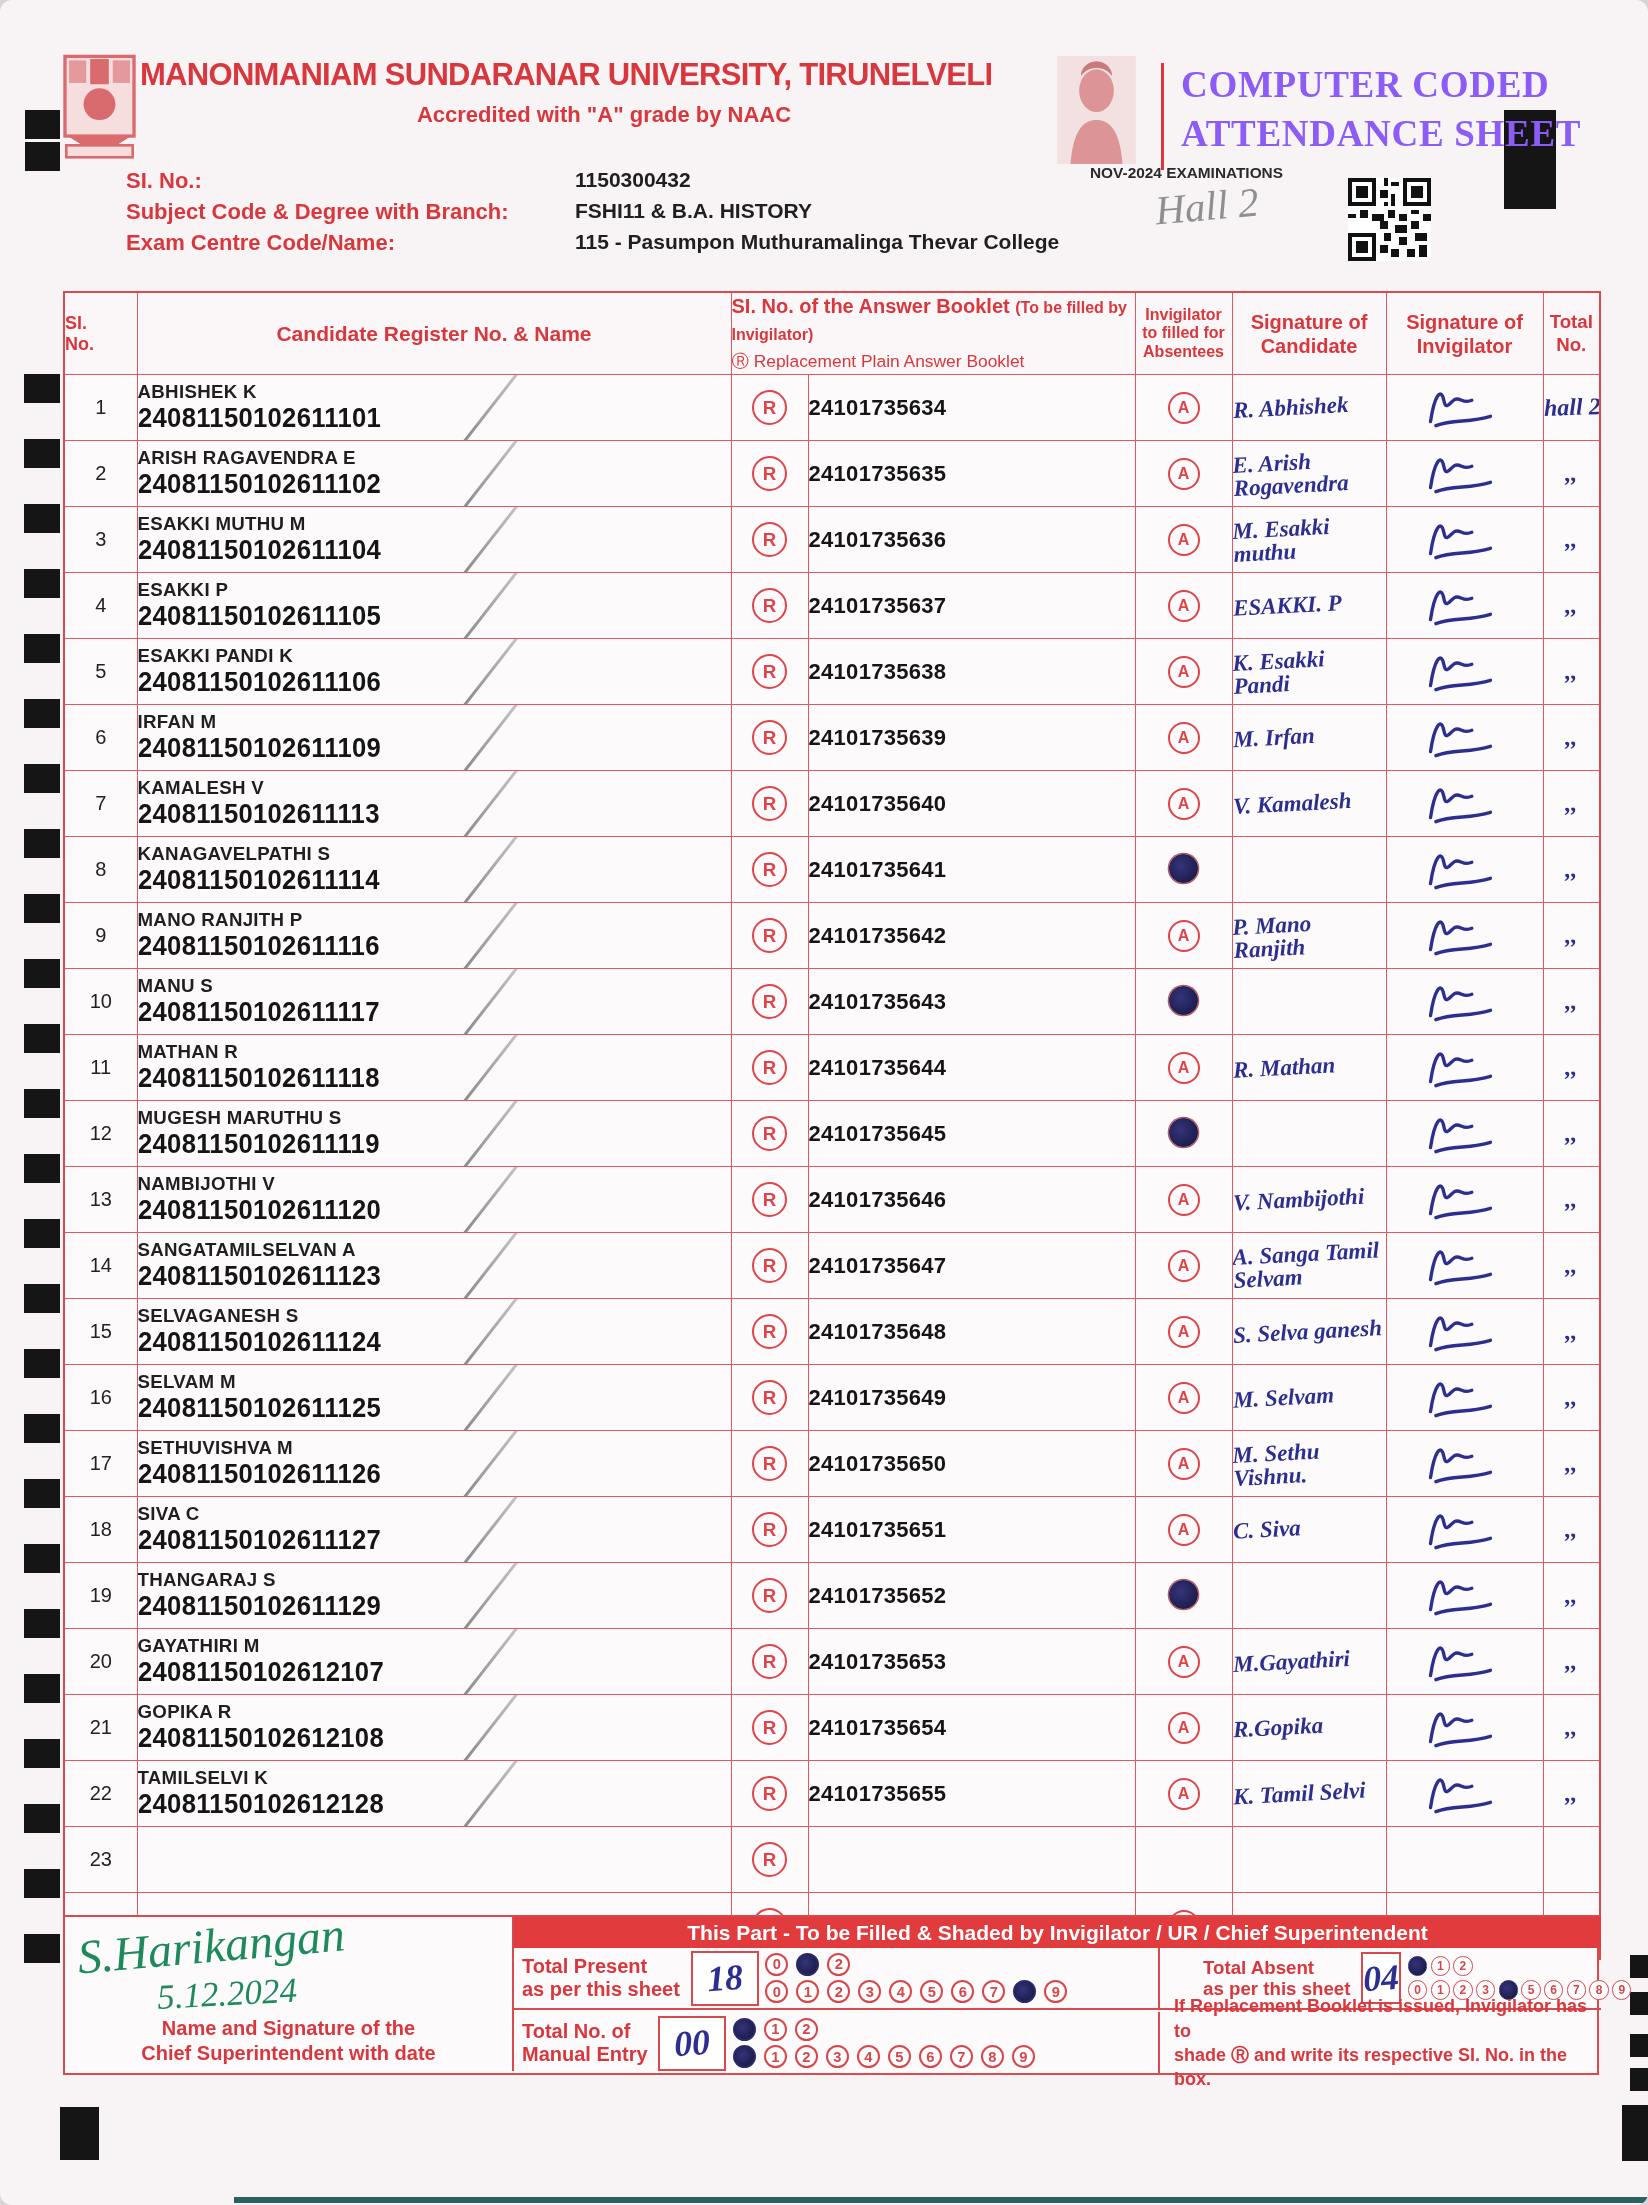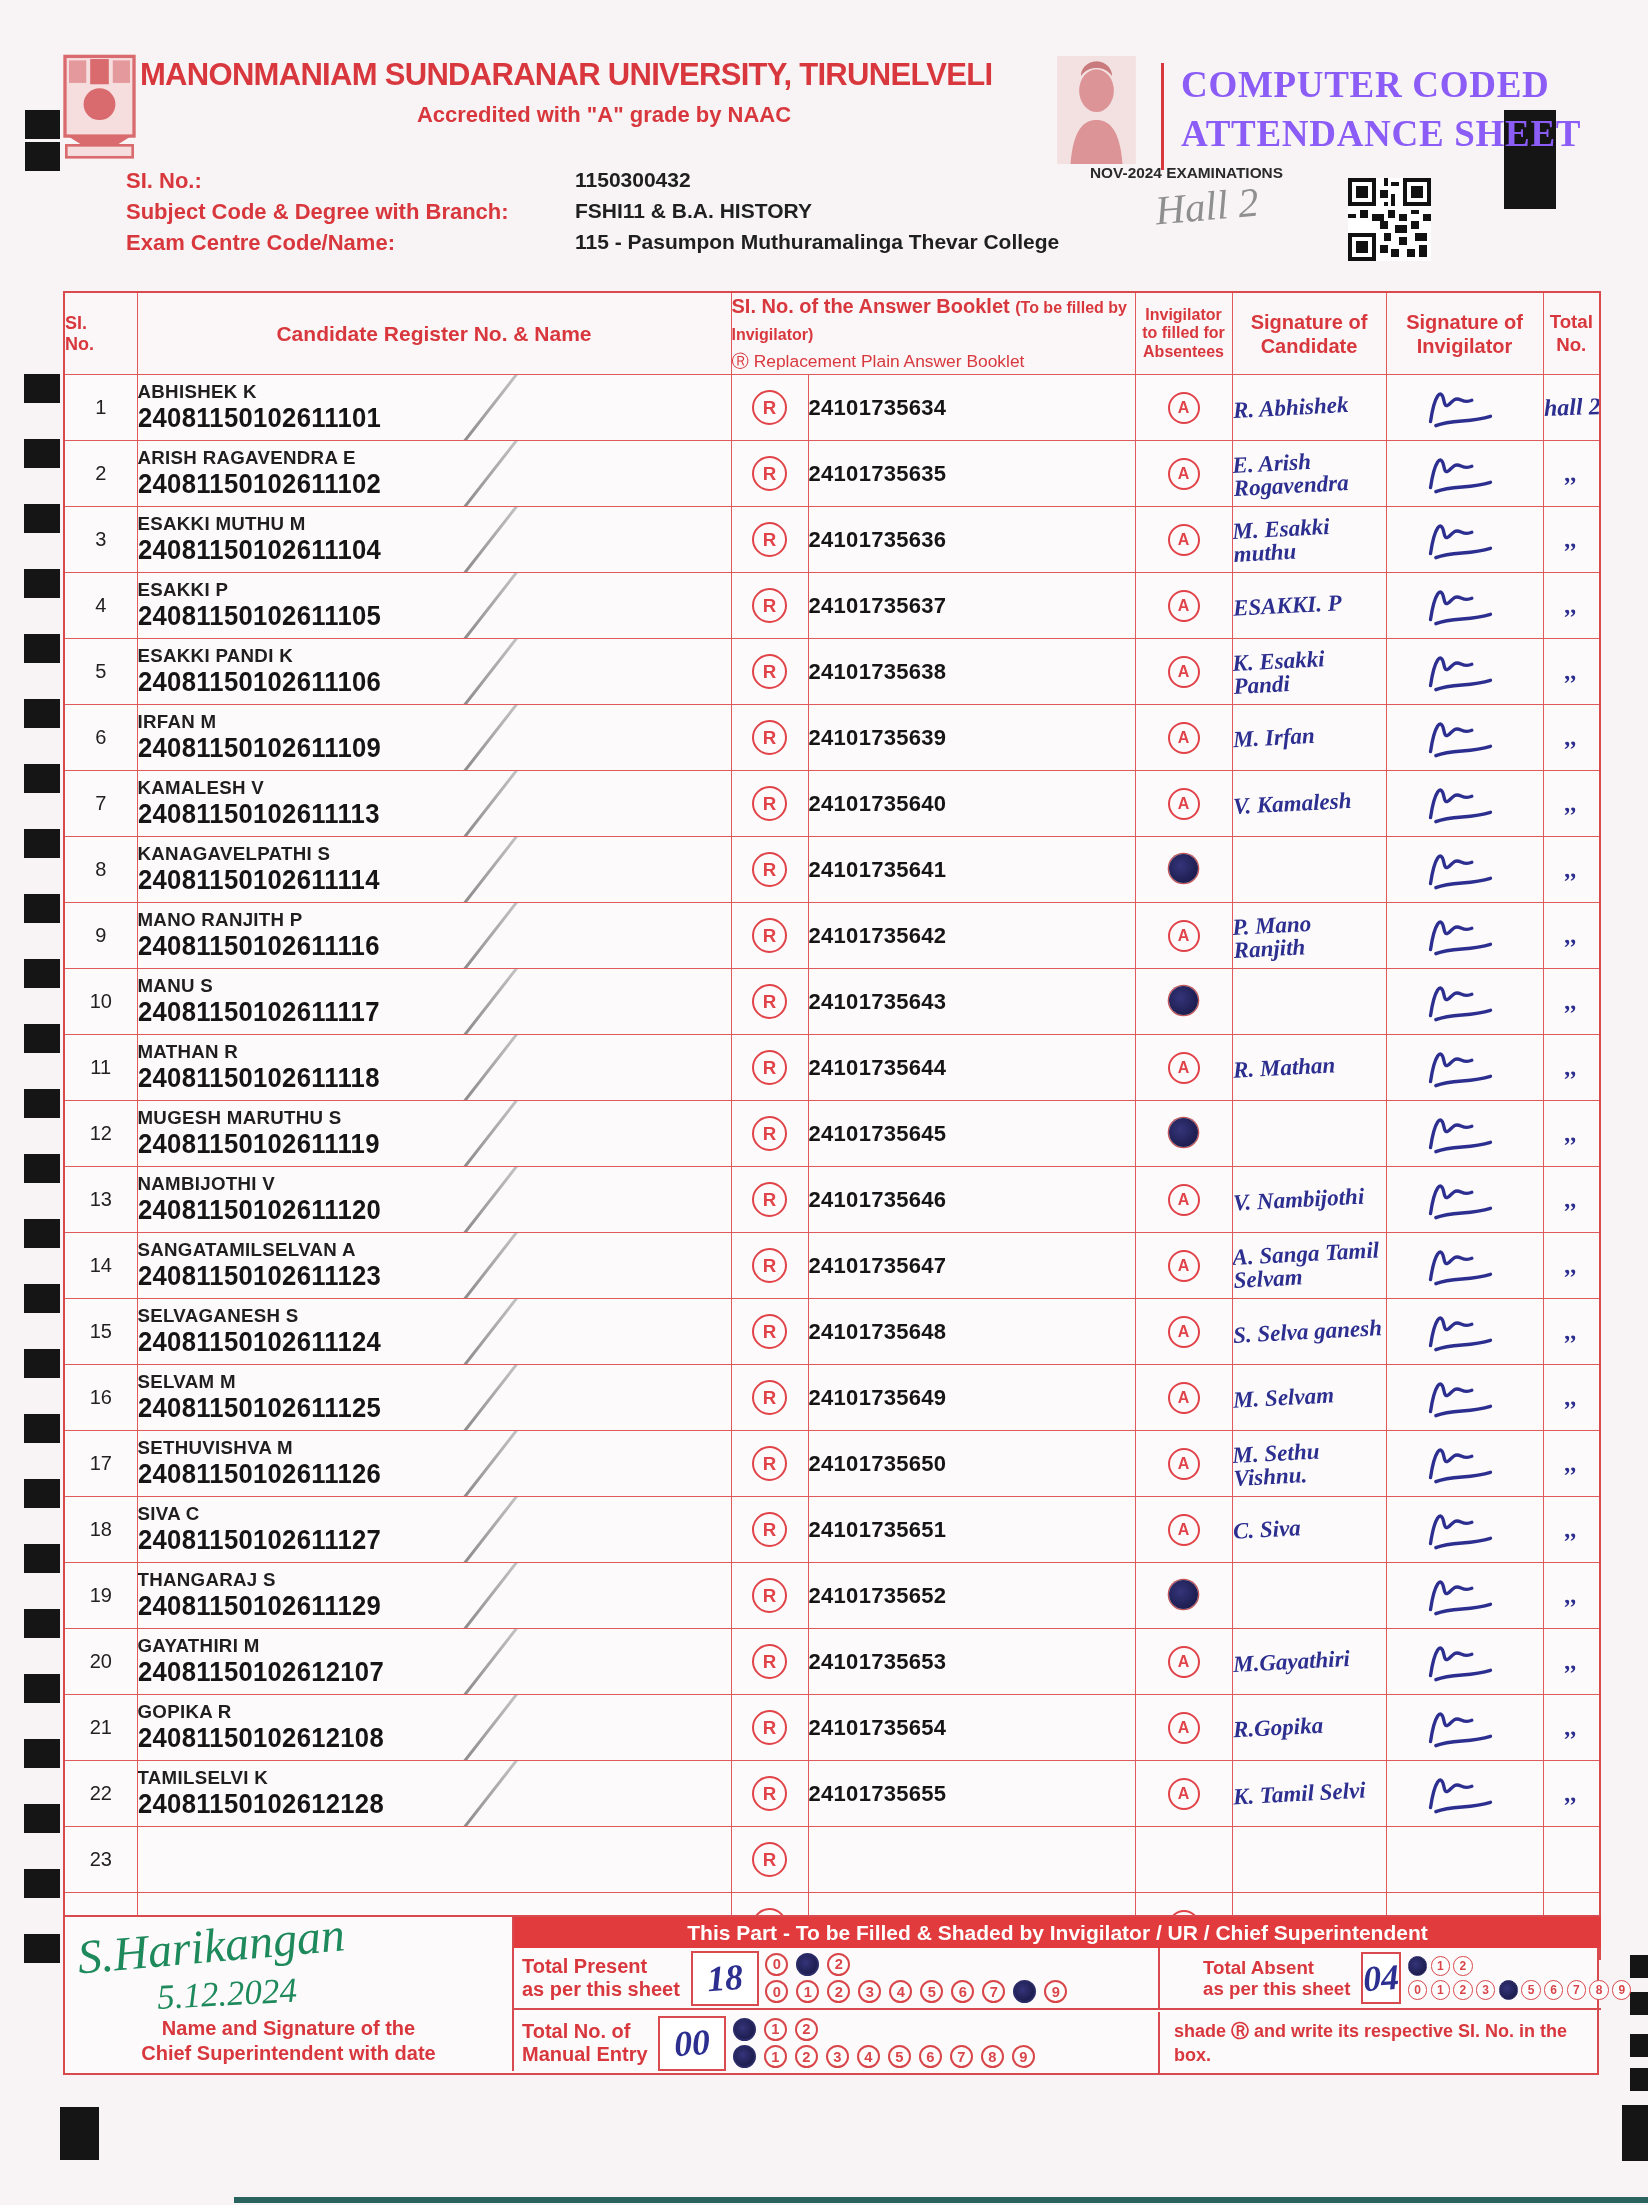--- a/index.html
+++ b/index.html
@@ -1,18 +1,18 @@
 <!DOCTYPE html>
 <html style="font-size:10.7px"><head>
 <meta charset="utf-8">
 <style>
   html,body{margin:0;padding:0;background:#d9d4d2;}
   #sheet{
     position:relative;width:1648px;height:2205px;margin:0 auto;
-    background:#f8f4f5;font-family:"Liberation Sans",sans-serif;overflow:hidden;
+    background:#f8f4f5;font-family:"Liberation Sans",sans-serif;overflow:hidden;border-radius:12px;
   }
   
   .mark{position:absolute;background:#151515;}
   #left-strip{
     position:absolute;left:24px;top:374px;width:36px;height:1600px;
     background:repeating-linear-gradient(to bottom,#151515 0 29px,transparent 29px 65px);
   }
   
   #uni-block{position:absolute;left:140px;top:57px;width:928px;}
   #uni-title{color:#d8383d;font-size:31px;font-weight:bold;letter-spacing:-0.7px;white-space:nowrap;}
@@ -716,19 +716,20 @@
               <span class="bub">5</span>
               <span class="bub">6</span>
               <span class="bub">7</span>
               <span class="bub">8</span>
               <span class="bub">9</span>
             </div>
           </div>
       </div>
       <div class="vdiv"></div>
       <div id="note">
+        <span>If Replacement Booklet is issued, Invigilator has to</span>
         <span>shade Ⓡ and write its respective SI. No. in the box.</span>
       </div>
     </div>
   </div>
 
 </div>
 
 
 </body></html>

